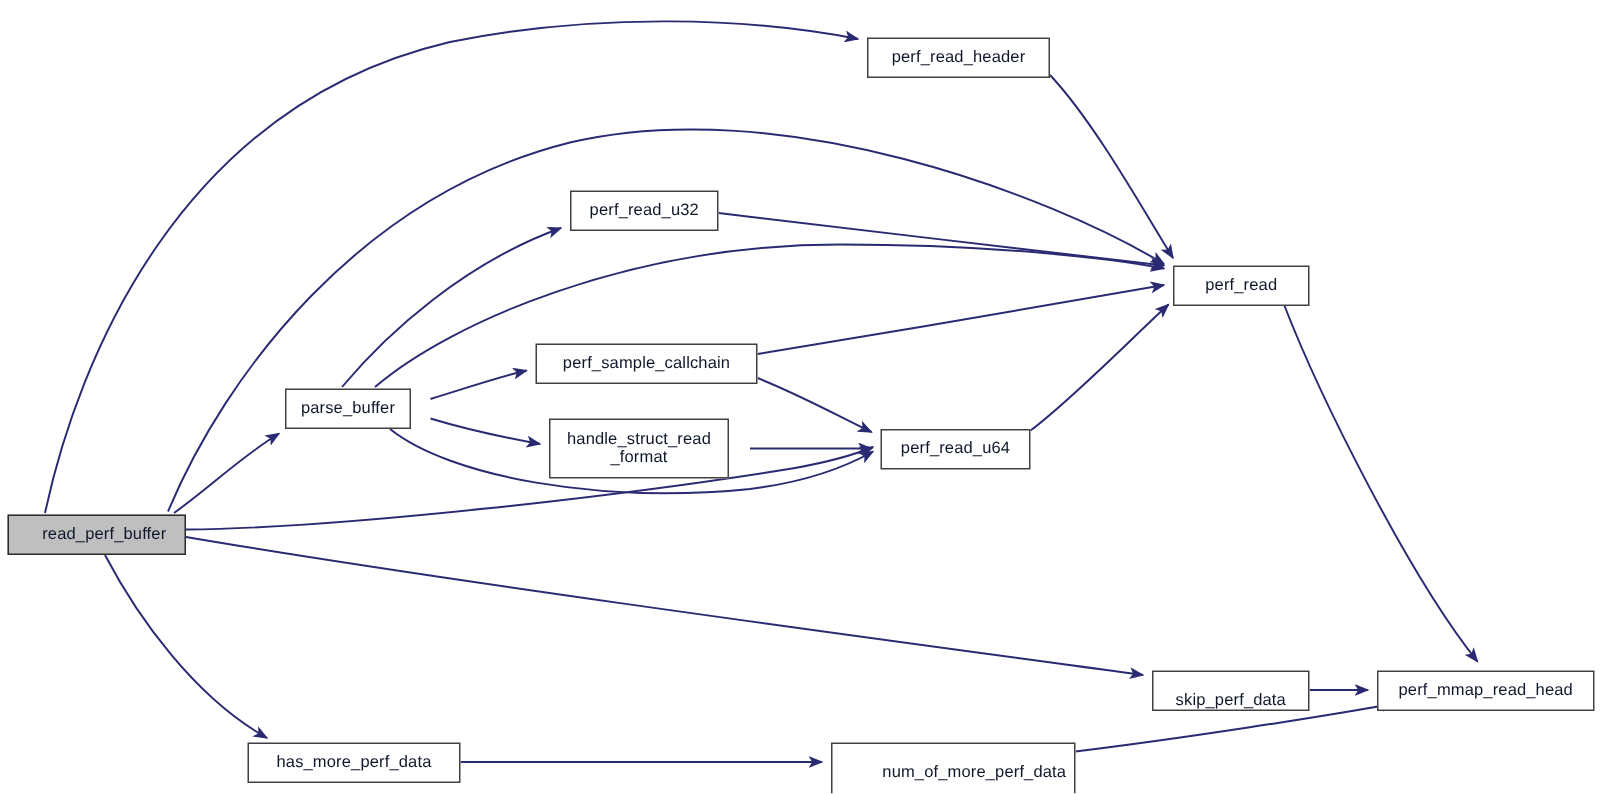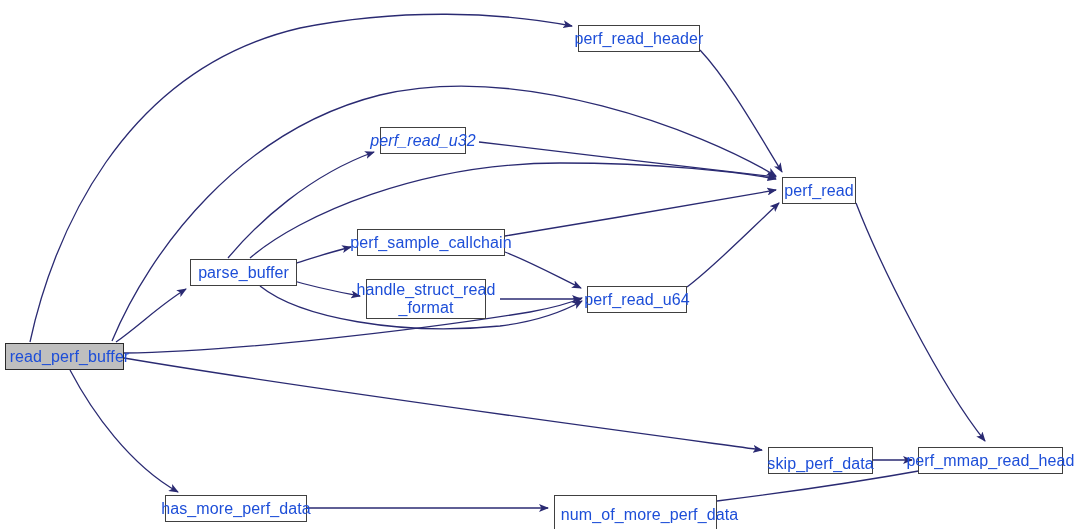--- a/index.html
+++ b/index.html
@@ -20,22 +20,22 @@
     left: 0;
     top: 0;
     width: 1081px;
     height: 529px;
   }
   .node {
     position: absolute;
     box-sizing: border-box;
     border: 1px solid #404040;
     background: #ffffff;
-    color: #1d4ed8;
-    font-size: 16px;
+    color: #0f172a;
+    font-size: 11px;
     line-height: 1.12;
     display: flex;
     align-items: center;
     justify-content: center;
     text-align: center;
     white-space: pre;
     letter-spacing: 0.1px;
     z-index: 5;
   }
   .node.current {
@@ -78,24 +78,24 @@
         <path d="M 687,287 C 715,266 755,225 779,203" fill="none" stroke="#2a2a72" stroke-width="1.3" marker-end="url(#arrow)"></path>
         <path d="M 856,203 C 880,265 940,385 985,441" fill="none" stroke="#2a2a72" stroke-width="1.3" marker-end="url(#arrow)"></path>
         <path d="M 873,460 C 888,460 898,460 912,460" fill="none" stroke="#2a2a72" stroke-width="1.3" marker-end="url(#arrow)"></path>
         <path d="M 307,508 C 380,508 480,508 548,508" fill="none" stroke="#2a2a72" stroke-width="1.3" marker-end="url(#arrow)"></path>
         <path d="M 717,501 C 790,492 880,478 930,469" fill="none" stroke="#2a2a72" stroke-width="1.3" marker-end="url(#arrow)"></path>
       </g>
   </svg>
   <div id="node-layer">
       <div class="node current" style="left: 5px; top: 343px; width: 119px; height: 27px;"><span class="label">read_perf_buffer</span></div>
       <div class="node" style="left: 578px; top: 25px; width: 122px; height: 27px;"><span class="label">perf_read_header</span></div>
-      <div class="node" style="left: 380px; top: 127px; width: 86px; height: 27px; font-style: italic;"><span class="label">perf_read_u32</span></div>
-      <div class="node" style="left: 782px; top: 177px; width: 74px; height: 27px;"><span class="label">perf_read</span></div>
+      <div class="node" style="left: 380px; top: 127px; width: 99px; height: 27px;"><span class="label">perf_read_u32</span></div>
+      <div class="node" style="left: 782px; top: 177px; width: 91px; height: 27px;"><span class="label">perf_read</span></div>
       <div class="node" style="left: 357px; top: 229px; width: 148px; height: 27px;"><span class="label">perf_sample_callchain</span></div>
-      <div class="node" style="left: 190px; top: 259px; width: 107px; height: 27px;"><span class="label">parse_buffer</span></div>
+      <div class="node" style="left: 190px; top: 259px; width: 84px; height: 27px;"><span class="label">parse_buffer</span></div>
       <div class="node" style="left: 366px; top: 279px; width: 120px; height: 40px;"><span class="label">handle_struct_read
 _format</span></div>
       <div class="node" style="left: 587px; top: 286px; width: 100px; height: 27px;"><span class="label">perf_read_u64</span></div>
       <div class="node" style="left: 768px; top: 447px; width: 105px; height: 27px; align-items: flex-end;"><span class="label">skip_perf_data</span></div>
       <div class="node" style="left: 918px; top: 447px; width: 145px; height: 27px;"><span class="label">perf_mmap_read_head</span></div>
       <div class="node" style="left: 165px; top: 495px; width: 142px; height: 27px;"><span class="label">has_more_perf_data</span></div>
       <div class="node" style="left: 554px; top: 495px; width: 163px; height: 40px; padding-left: 28px;"><span class="label">num_of_more_perf_data</span></div>
     </div>
 </div>
 

